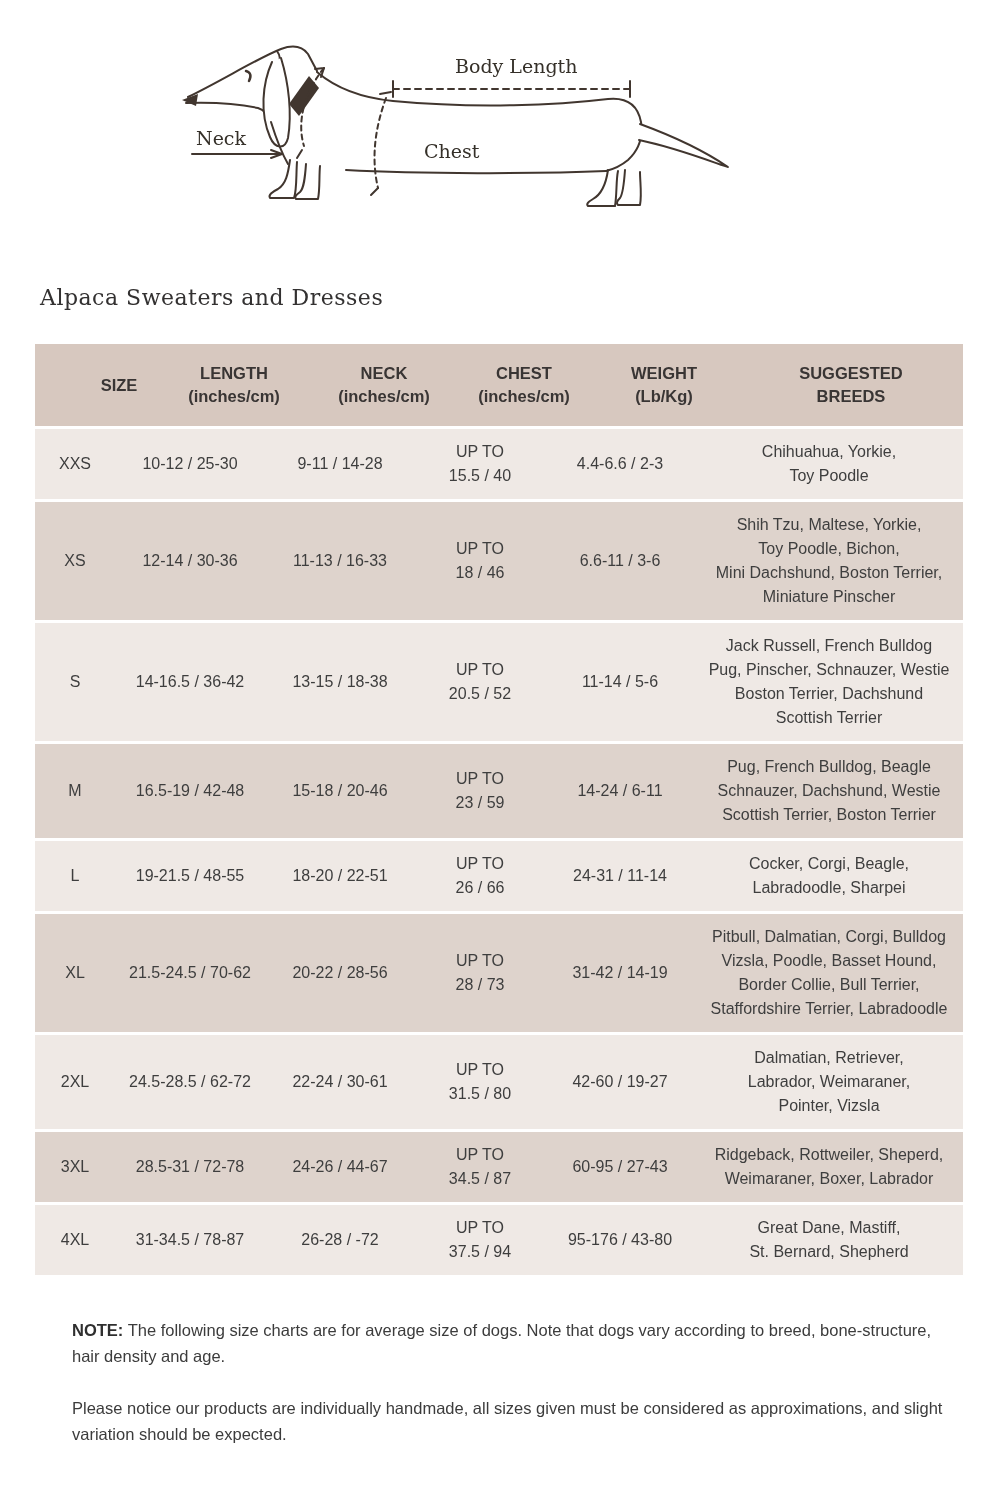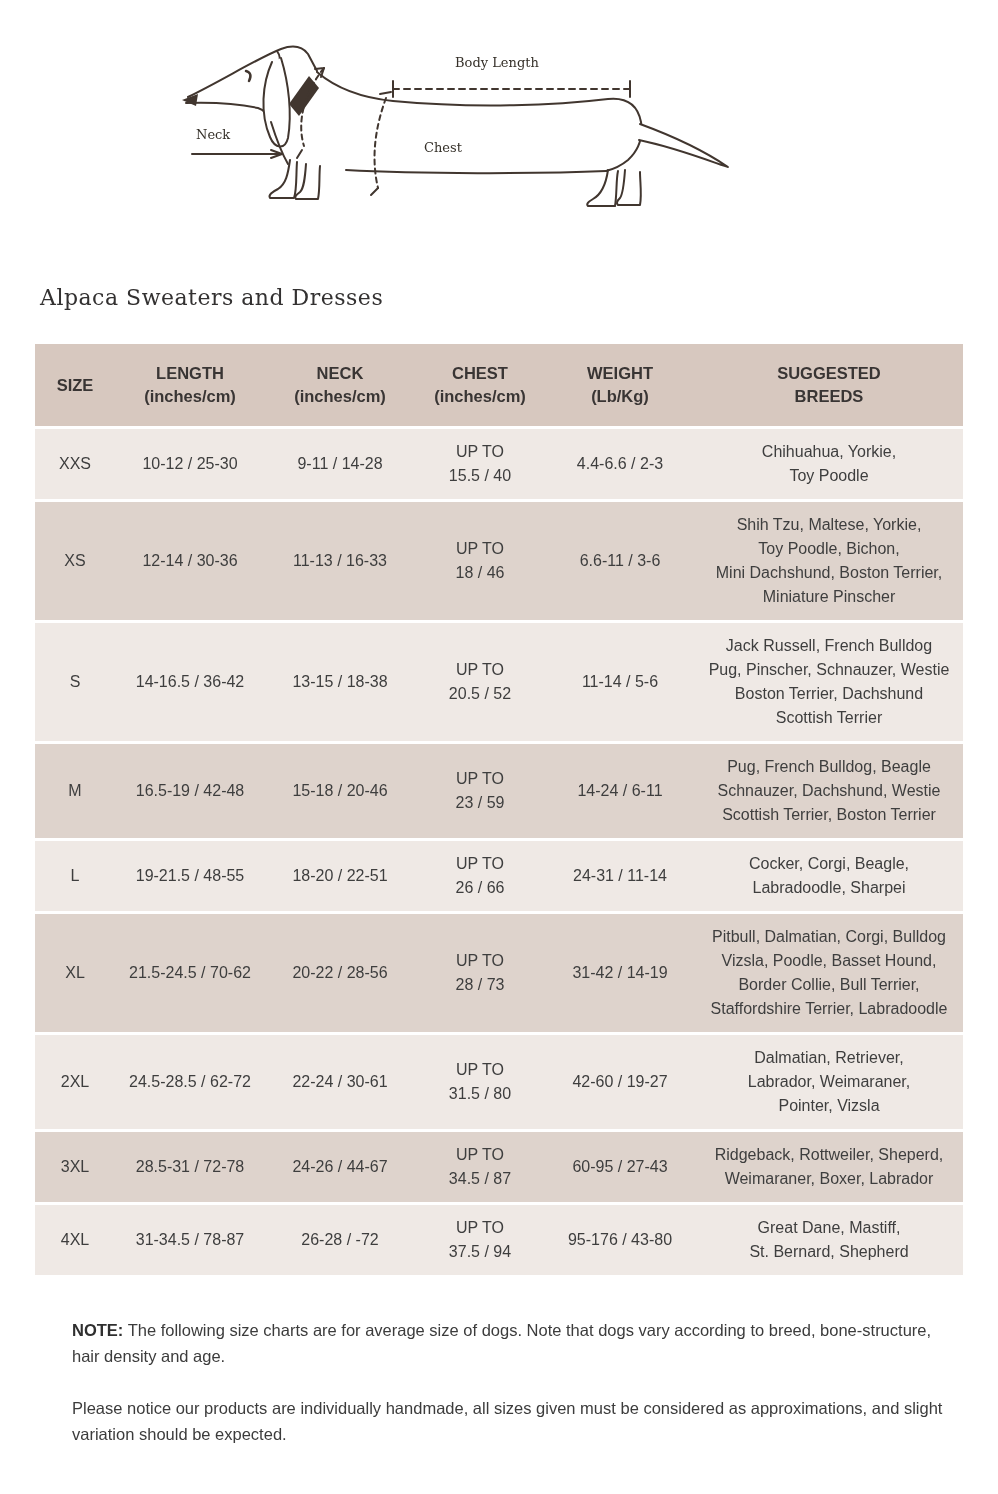--- a/index.html
+++ b/index.html
@@ -17,38 +17,39 @@
     font-family:"Liberation Sans",sans-serif;
     color:var(--text);
     position:relative;
   }
   
   .illustration{position:relative;width:998px;height:235px;}
   .illustration svg{position:absolute;left:178px;top:42px;}
   .ill-label{
     position:absolute;
     font-family:"DejaVu Serif",serif;
-    font-size:13px;color:#353029;white-space:nowrap;
+    font-size:19px;color:#353029;white-space:nowrap;
   }
   .lbl-body-length{left:455px;top:55px;}
   .lbl-neck{left:196px;top:127px;}
   .lbl-chest{left:424px;top:140px;}
   
   h1.page-title{
     margin:50px 0 0 40px;
     font-family:"DejaVu Serif",serif;
     font-weight:400;font-size:22px;letter-spacing:.5px;
     color:#333131;
   }
   
   .size-table{margin:34px 35px 0 35px;}
   .thead{
     display:flex;align-items:center;
     background:var(--header-bg);
     min-height:82px;
+    padding-left:44px;
   }
   .thead .cell{
     font-weight:700;font-size:16.5px;line-height:23px;
     color:#393534;
   }
   .row{display:flex;margin-top:3px;align-items:center;}
   .row.light{background:var(--row-light);}
   .row.dark{background:var(--row-dark);}
   .cell{
     text-align:center;

